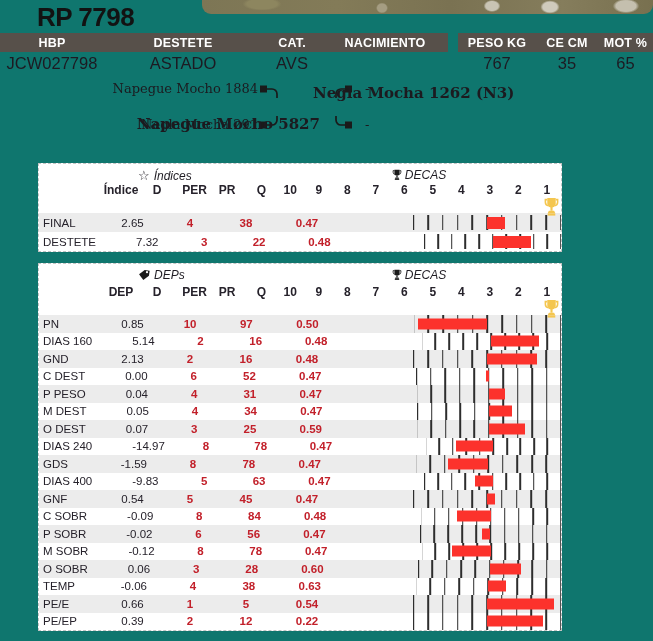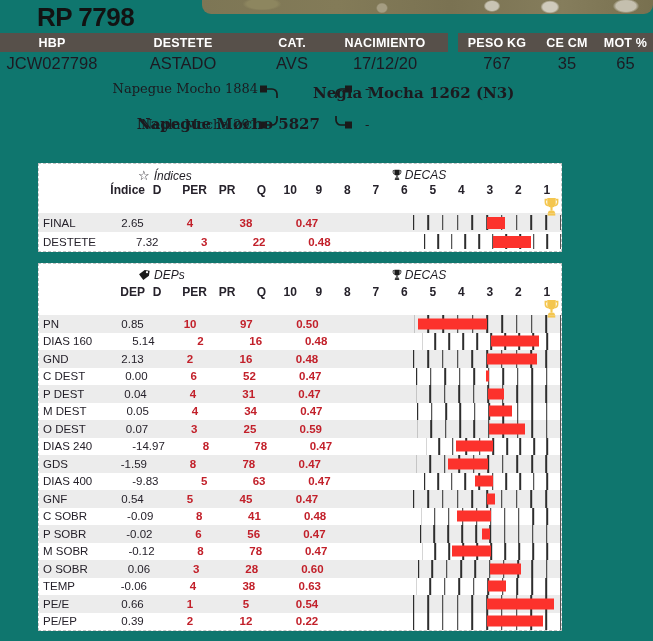--- a/index.html
+++ b/index.html
@@ -51,21 +51,21 @@
   .sec-left  { position:absolute; left:99px; top:4px; font-size:12px; font-style:italic; color:#201d24;
                display:flex; align-items:center; gap:4px; }
   .sec-right { position:absolute; left:310px; top:4px; width:140px; text-align:center; font-size:12px;
                font-style:italic; color:#201d24; }
   .sec-right svg { vertical-align:-1px; margin-right:3px; }
   .star-glyph { font-style:normal; font-size:13px; }
   .col-head { position:absolute; left:0; top:19px; width:100%; display:flex; font-weight:bold; font-size:12px; }
   #deps-table .col-head { top:21px; }
   .ch { white-space:nowrap; }
   .ch.lbl { width:58px; }
-  .ch.ind { width:48px; text-align:right; }
+  .ch.ind { width:48px; text-align:center; }
   .ch.d   { width:24px; text-align:center; }
   .ch.per { width:38px; text-align:right; }
   .ch.pr  { width:40px; text-align:center; }
   .ch.q   { width:29px; text-align:center; }
   .scale  { width:285px; display:flex; }
   .scale-num { width:10%; text-align:center; font-weight:bold; font-size:12px; }
   .gold-trophy { position:absolute; right:2px; bottom:-3px; z-index:3; }
 
   
   .tbody { position:relative; }
@@ -101,21 +101,20 @@
     <div class="info-bar">
       <div class="h c0">HBP</div>
       <div class="h c1">DESTETE</div>
       <div class="h c2">CAT.</div>
       <div class="h c3">NACIMIENTO</div>
     </div>
     <div class="info-vals">
       <div class="v c0">JCW027798</div>
       <div class="v c1">ASTADO</div>
       <div class="v c2">AVS</div>
-      <div class="v c3">17/12/20</div>
     </div>
   </div>
 
   <div id="info-right" class="abs">
     <div class="info-bar">
       <div class="h r0">PESO KG</div>
       <div class="h r1">CE CM</div>
       <div class="h r2">MOT %</div>
     </div>
     <div class="info-vals">
@@ -368,21 +367,21 @@
             <i class="gl" style="left: 50%;"></i>
             <i class="gl" style="left: 60%;"></i>
             <i class="gl" style="left: 70%;"></i>
             <i class="gl" style="left: 80%;"></i>
             <i class="gl" style="left: 90%;"></i>
             <i class="gl" style="left: 100%;"></i>
             <b class="bar" style="left: 48%; width: 2%;"></b>
           </div>
         </div>
         <div class="trow shaded">
-          <div class="c label">P DEST</div>
+          <div class="c label">P PESO</div>
           <div class="c val">0.04</div>
           <div class="c d red">4</div>
           <div class="c per red">31</div>
           <div class="c pr red">0.47</div>
           <div class="c q"></div>
           <div class="chart">
             <i class="gl" style="left: 0%;"></i>
             <i class="gl" style="left: 10%;"></i>
             <i class="gl" style="left: 20%;"></i>
             <i class="gl" style="left: 30%;"></i>
@@ -525,21 +524,21 @@
             <i class="gl" style="left: 80%;"></i>
             <i class="gl" style="left: 90%;"></i>
             <i class="gl" style="left: 100%;"></i>
             <b class="bar" style="left: 50%; width: 5%;"></b>
           </div>
         </div>
         <div class="trow">
           <div class="c label">C SOBR</div>
           <div class="c val">-0.09</div>
           <div class="c d red">8</div>
-          <div class="c per red">41</div>
+          <div class="c per red">84</div>
           <div class="c pr red">0.48</div>
           <div class="c q"></div>
           <div class="chart">
             <i class="gl" style="left: 0%;"></i>
             <i class="gl" style="left: 10%;"></i>
             <i class="gl" style="left: 20%;"></i>
             <i class="gl" style="left: 30%;"></i>
             <i class="gl" style="left: 40%;"></i>
             <i class="gl" style="left: 50%;"></i>
             <i class="gl" style="left: 60%;"></i>

